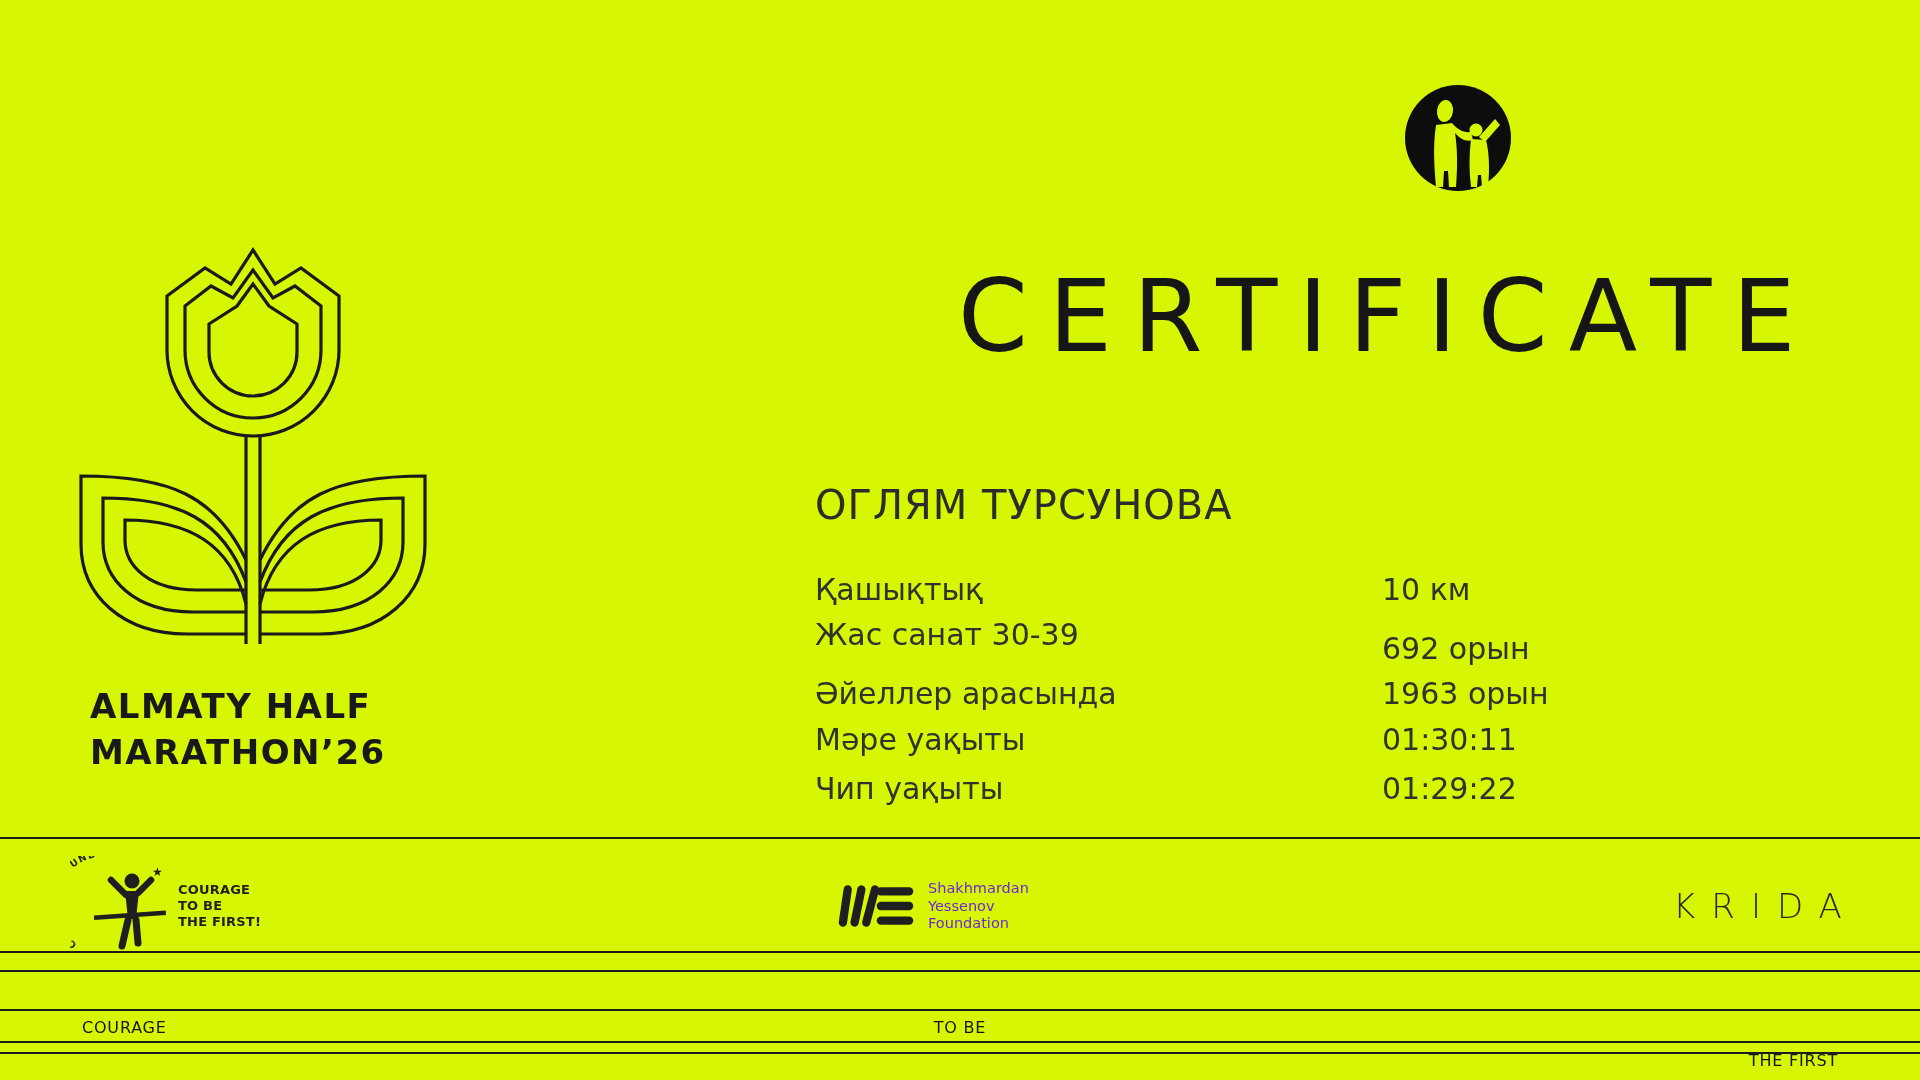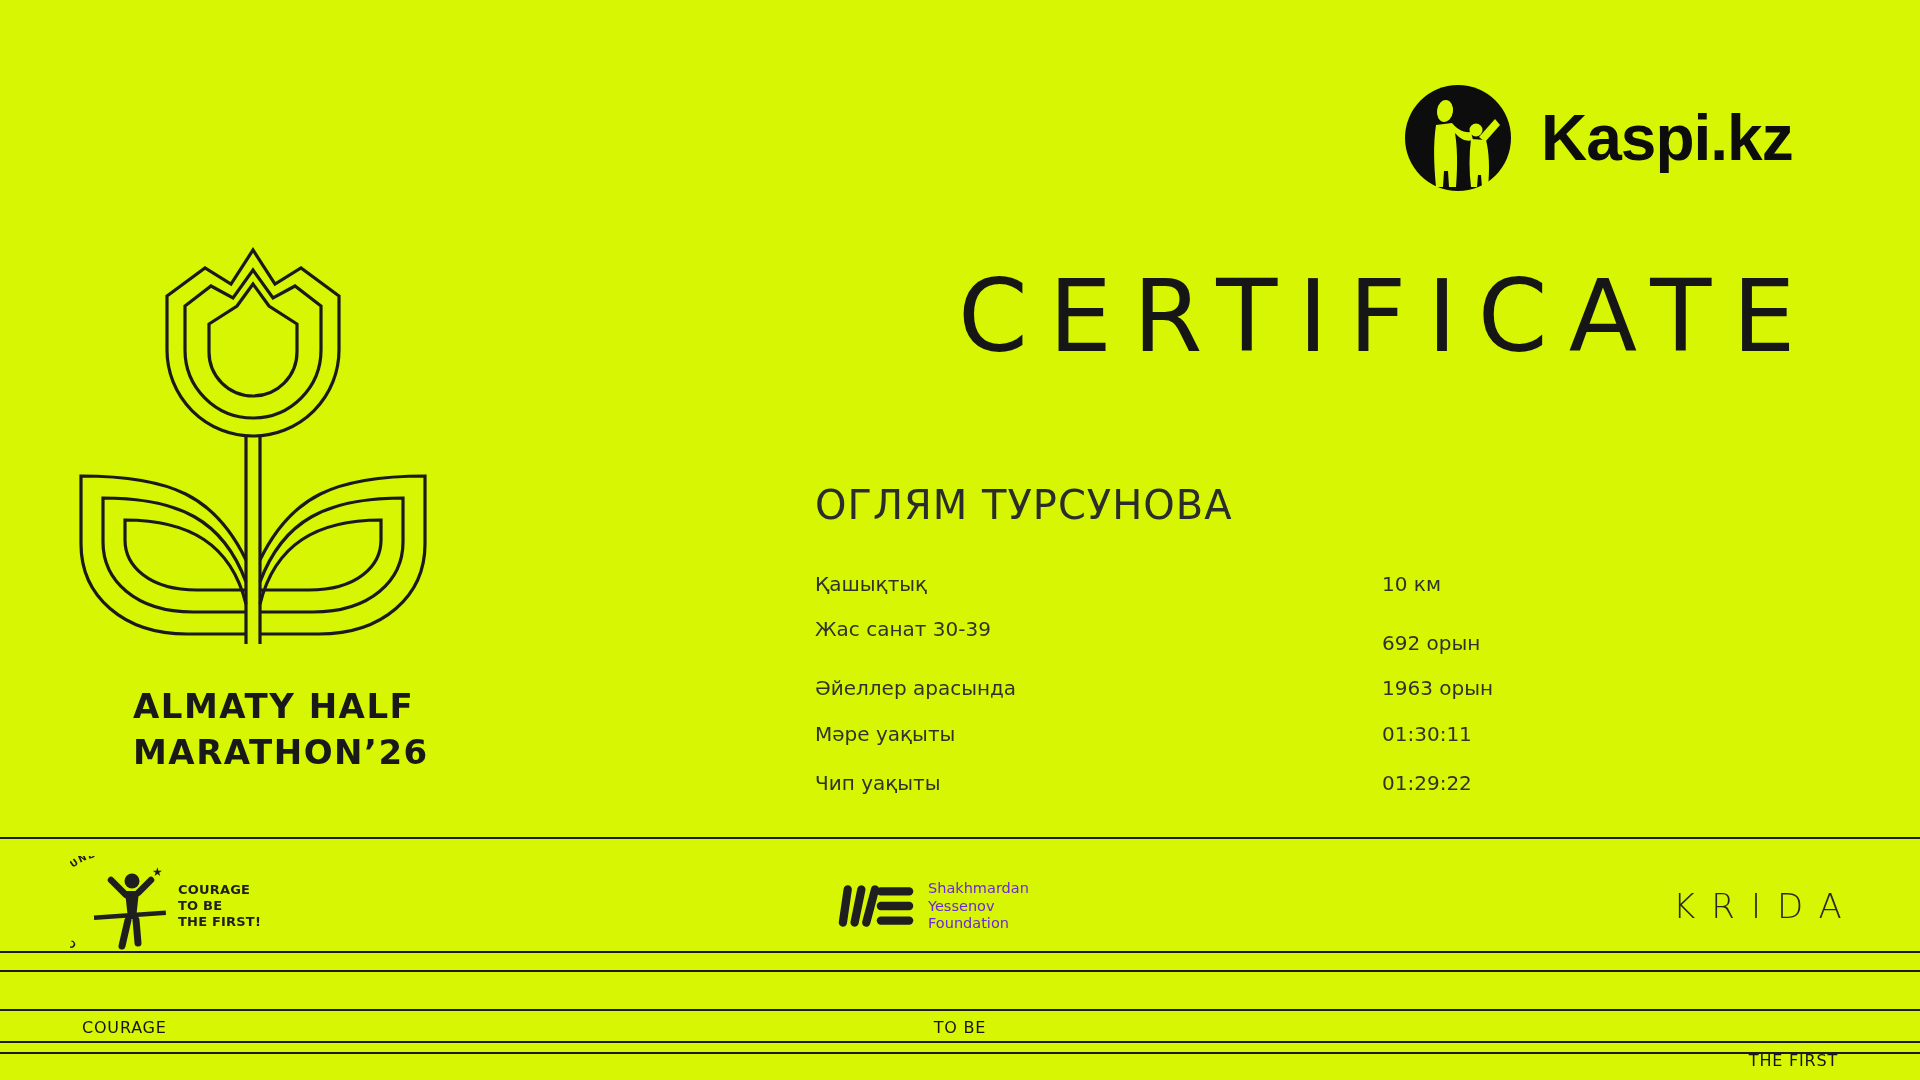--- a/index.html
+++ b/index.html
@@ -11,30 +11,30 @@
   .kaspi-word{font-family:"Liberation Sans","DejaVu Sans",sans-serif;font-weight:700;font-size:64px;letter-spacing:-1px;color:#0d0d0d;line-height:106px;}
 
   
   .title{position:absolute;left:958px;top:267px;font-size:100px;font-weight:400;letter-spacing:21px;line-height:1;color:#161616;white-space:nowrap;text-align:center;}
 
   
   .name{position:absolute;left:815px;top:482px;font-size:40px;font-weight:400;letter-spacing:1px;color:#2a2d29;white-space:nowrap;}
 
   
   .rows{position:absolute;left:815px;top:0;width:780px;height:840px;}
-  .row{position:absolute;left:0;width:100%;font-size:20px;color:#30332c;white-space:nowrap;}
+  .row{position:absolute;left:0;width:100%;font-size:30px;color:#30332c;white-space:nowrap;}
   .row .val{position:absolute;left:567px;top:0;}
   .row1{top:572px;} .row2{top:617px;} .row3{top:676px;} .row4{top:722px;} .row5{top:771px;}
   .row2 .val{top:14px;}
 
   
   .tulip{position:absolute;left:75px;top:244px;}
 
   
-  .event-name{position:absolute;left:90px;top:683px;font-size:34px;font-weight:700;letter-spacing:1.5px;line-height:46px;color:#191919;margin-left:43px;}
+  .event-name{position:absolute;left:90px;top:683px;font-size:34px;font-weight:700;letter-spacing:1.5px;line-height:46px;color:#191919;}
 
   
   .hline{position:absolute;left:0;width:1920px;height:2px;background:#1c1c1c;}
   .l-top{top:837px;} .l-a{top:951px;} .l-b{top:970px;} .l-c{top:1009px;} .l-d{top:1041px;} .l-e{top:1052px;}
 
   .corp-fund{position:absolute;left:70px;top:856px;display:flex;align-items:center;gap:8px;}
   .corp-slogan{font-size:13px;font-weight:600;line-height:16px;letter-spacing:0.2px;color:#1f1f1f;}
 
   .yessenov{position:absolute;left:838px;top:880px;display:flex;align-items:center;gap:14px;}
   .yessenov-text{font-size:14.5px;font-weight:500;line-height:17.5px;color:#6d28d9;}
@@ -55,21 +55,20 @@
     <svg width="106" height="106" viewBox="0 0 106 106">
       <circle cx="53" cy="53" r="53" fill="#0d0d0d"></circle>
       <g fill="#d6f604">
         <ellipse cx="40" cy="26" rx="8" ry="11" transform="rotate(8 40 26)"></ellipse>
         <path d="M 31 40 C 28 60 29 80 31 102 L 38 102 L 39 86 L 43 86 L 44 102 L 51 102 C 53 78 52 60 50 48 C 56 55 62 57 68 55 L 66 47 C 58 48 52 44 47 38 Z"></path>
         <circle cx="71" cy="45" r="6.5"></circle>
         <path d="M 74 52 L 90 34 L 95 40 L 80 57 Z"></path>
         <path d="M 66 54 C 64 70 64 86 66 102 L 72 102 L 73 90 L 76 90 L 77 102 L 83 102 C 85 84 84 66 81 55 Z"></path>
       </g>
     </svg>
-    <div class="kaspi-word">Kaspi.kz</div>
   </div>
 
   <div class="title">CERTIFICATE</div>
 
   <div class="name">ОГЛЯМ ТУРСУНОВА</div>
 
   <div class="rows">
     <div class="row row1">
       <span class="lbl">Қашықтық</span>
       <span class="val">10 км</span>

